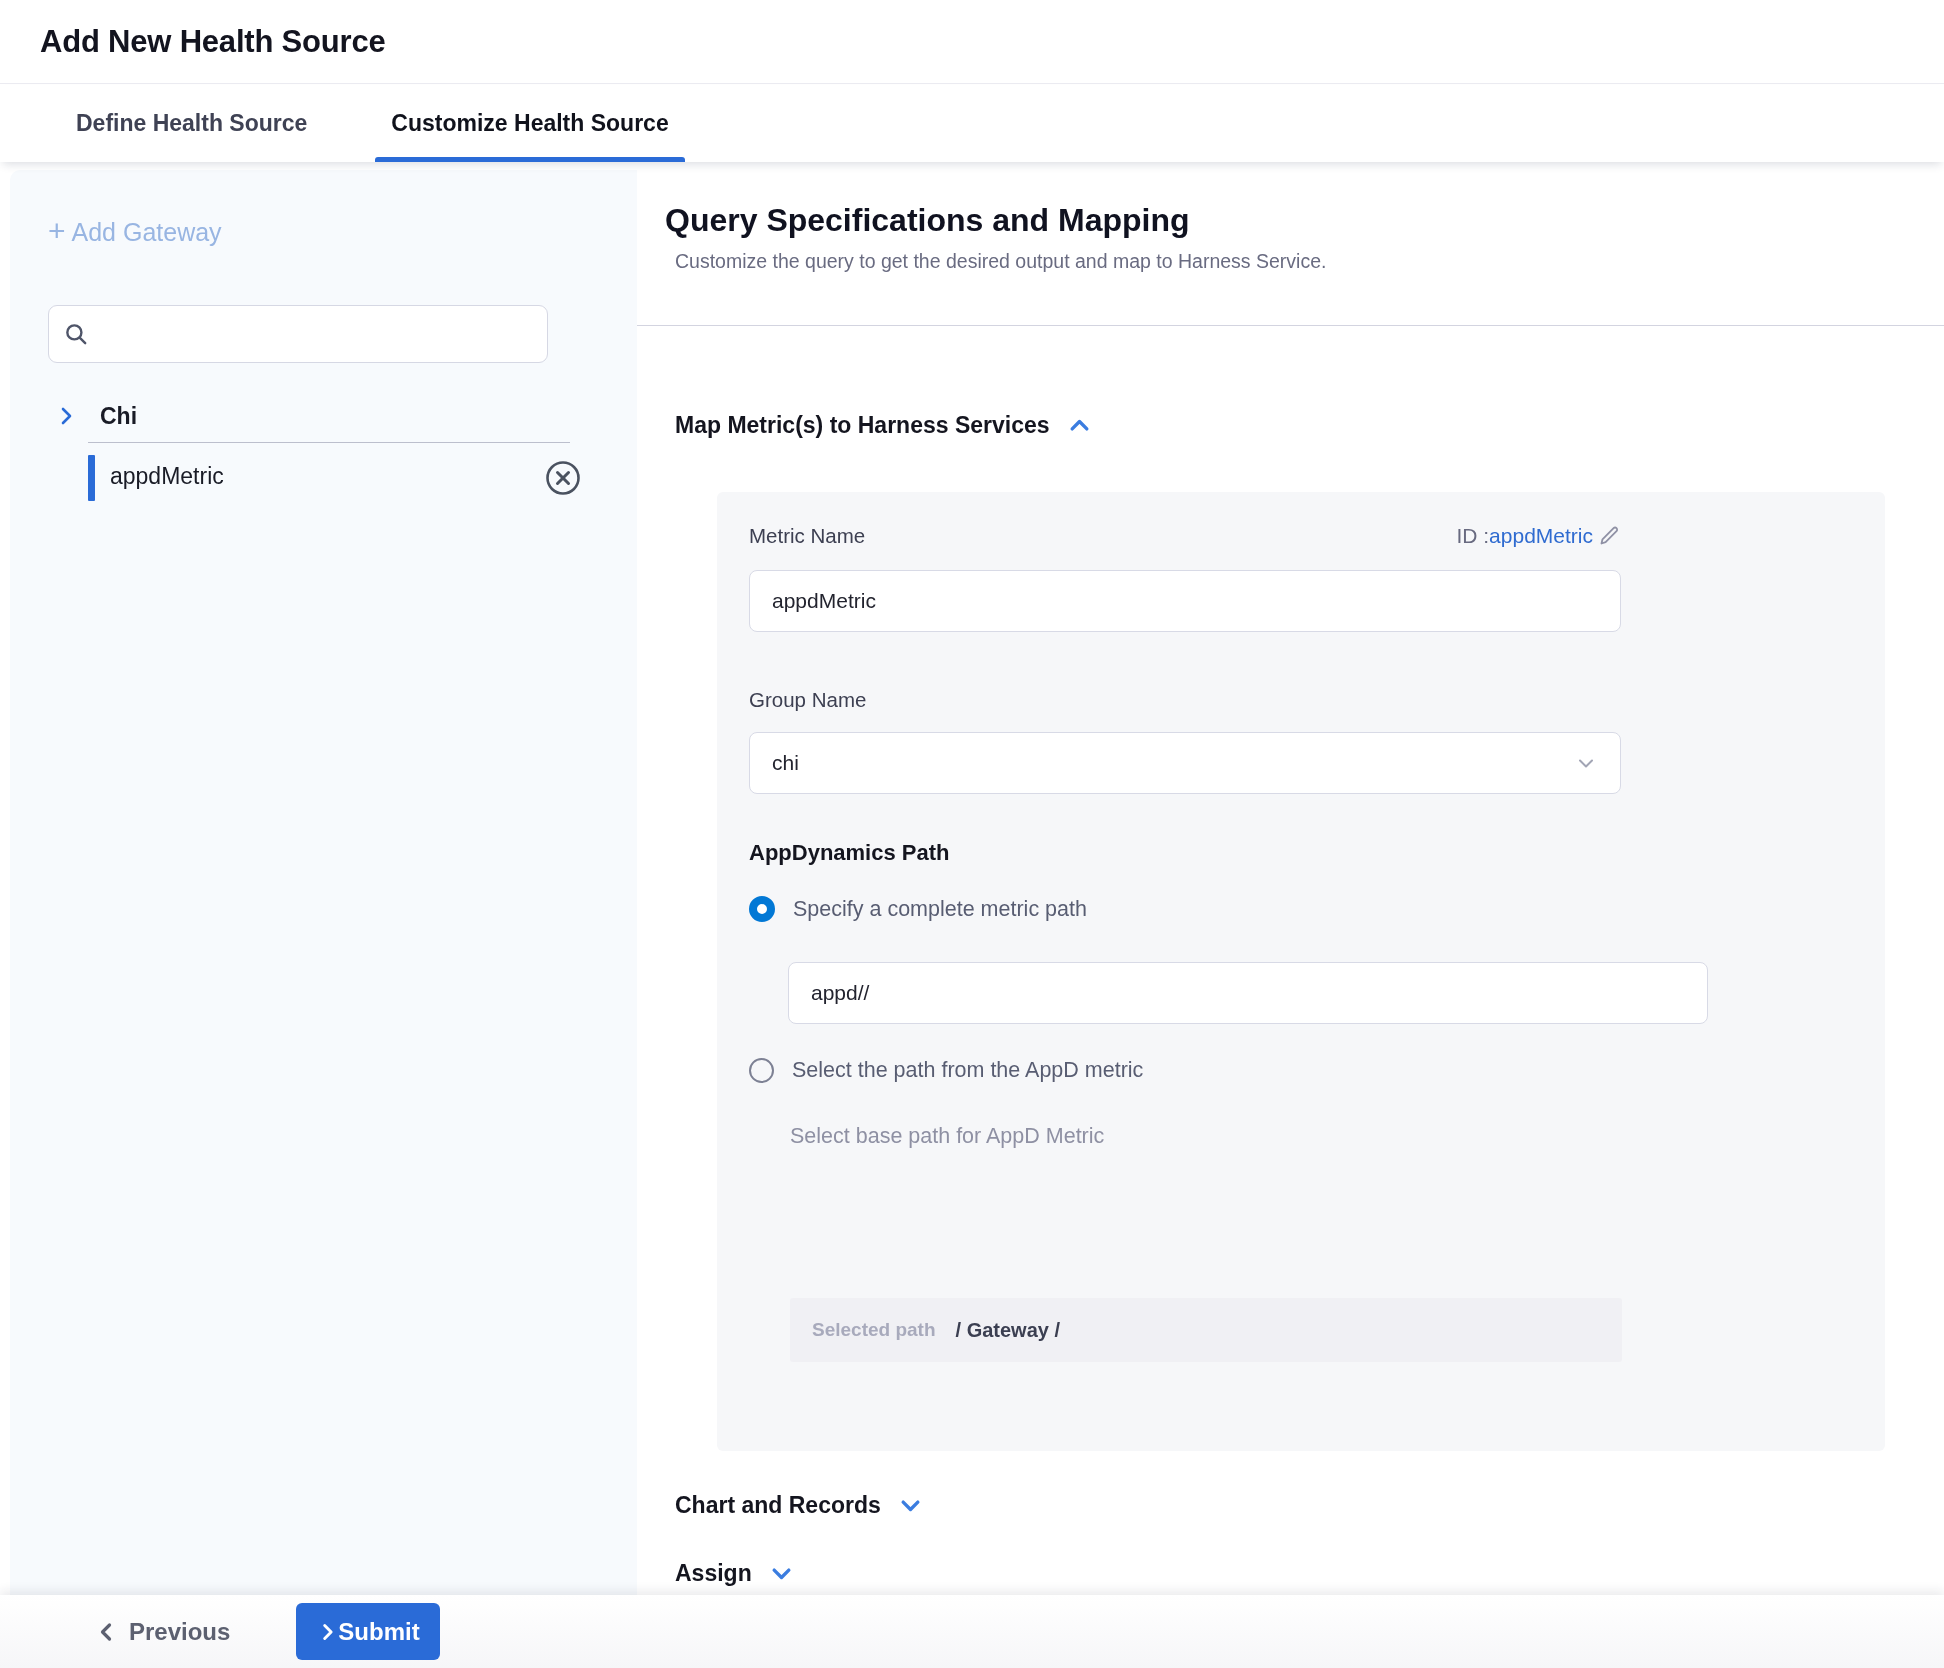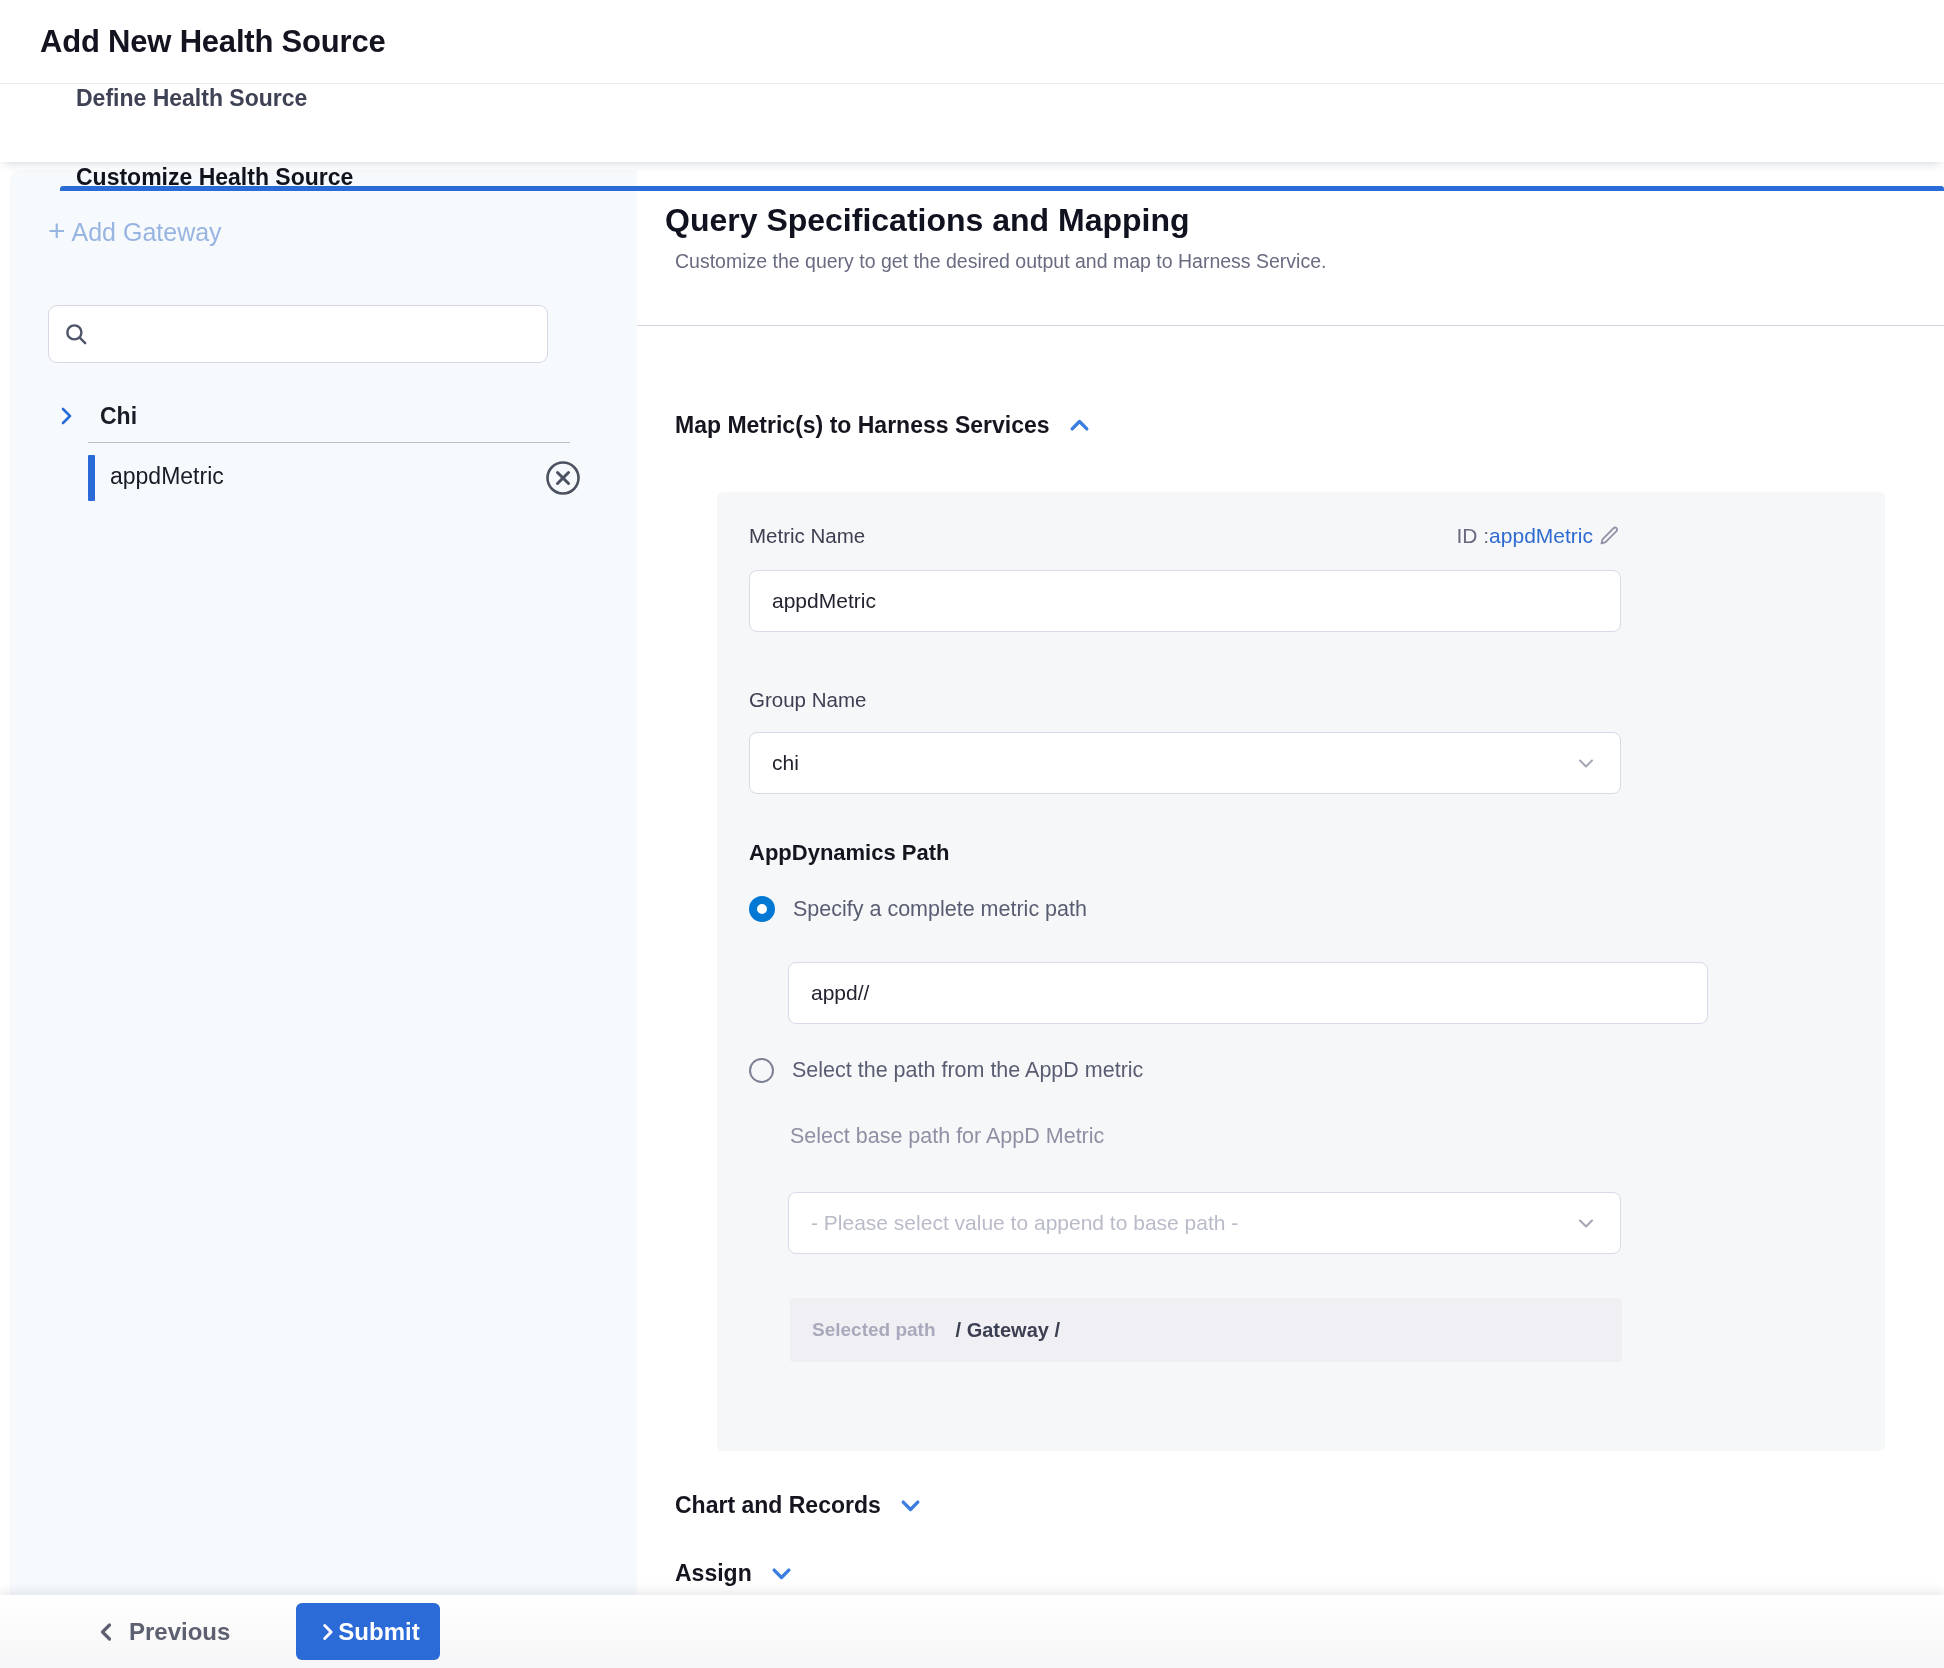--- a/index.html
+++ b/index.html
@@ -6,21 +6,21 @@
   html,body { background:#fff; }
   body { font-family:"Liberation Sans","DejaVu Sans",sans-serif; width:1944px; height:1668px; position:relative; overflow:hidden; color:#1b1c28; }
 
   .screen { position:absolute; inset:0;padding-left:32px; }
 
   
   .header { position:absolute; top:0; left:0; right:0; height:84px; background:#fff; border-bottom:1px solid #ebebf1; display:flex; align-items:center; padding-left:40px; z-index:5; }
   .page-title { font-size:31px; font-weight:700; color:#13141f; letter-spacing:-.2px; }
 
   
-  .tabbar { position:absolute; top:85px; left:0; right:0; height:77px; background:#fff; display:flex; align-items:stretch; padding-left:60px; gap:52px; z-index:4; box-shadow:0 5px 9px -3px rgba(25,35,70,.16);flex-direction:column; }
+  .tabbar { position:absolute; top:85px; left:0; right:0; height:77px; background:#fff; display:flex; align-items:stretch; padding-left:60px; gap:52px; z-index:4; box-shadow:0 5px 9px -3px rgba(25,35,70,.16); }
   .tab { display:flex; align-items:center; position:relative; padding:0 16px; font-size:23px; color:#3f4254; font-weight:600; cursor:pointer; }
   .tab.active { color:#10121c; font-weight:700; }
   .tab.active .tab-underline { position:absolute; left:0; right:0; bottom:0; height:5px; background:var(--primary,#2a6bd7); border-radius:3px 3px 0 0; }
 
   
   .content { position:absolute; top:162px; left:0; right:0; bottom:73px; background:#fff; }
 
   
   .sidebar { position:absolute; left:10px; top:8px; bottom:0; width:627px; background:var(--sidebar-bg,#f7fafd); border-radius:10px 0 0 0; }
   .add-metric { position:absolute; left:38px; top:48px; display:flex; align-items:center; gap:6px; color:#98b5e2; font-size:25px; font-weight:500; cursor:pointer; }
@@ -189,28 +189,20 @@
           <span class="radio-label">Specify a complete metric path</span>
         </div>
         <input class="text-input input-complete-path" value="appd//" style="">
 
         <div class="radio-row radio-row-2">
           <span class="radio-off"></span>
           <span class="radio-label">Select the path from the AppD metric</span>
         </div>
 
         <div class="base-path-label">Select base path for AppD Metric</div>
-        <div class="select-box select-base-path">
-          <span>- Please select value to append to base path -</span>
-          <span>
-            <svg width="24" height="24" viewBox="0 0 24 24" fill="none" stroke="#a2a5b5" stroke-width="2" stroke-linecap="round" stroke-linejoin="round">
-                <polyline points="6 9.5 12 15.5 18 9.5"></polyline>
-              </svg>
-          </span>
-        </div>
 
         <div class="selected-path-box">
           <span class="selected-path-label">Selected path</span>
           <span class="selected-path-value">/ Gateway /</span>
         </div>
       </div>
 
       <div class="section-header sh-chart">
         <span class="section-title">Chart and Records</span>
         <span>

